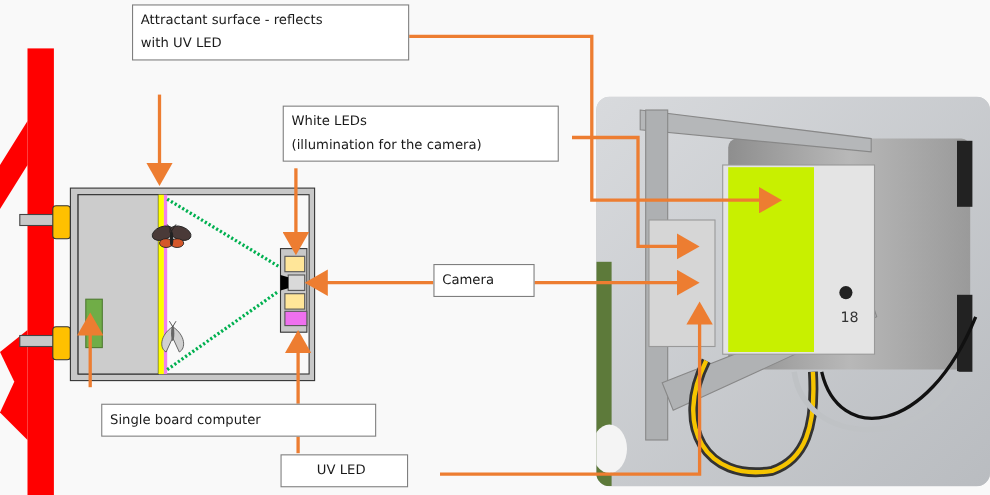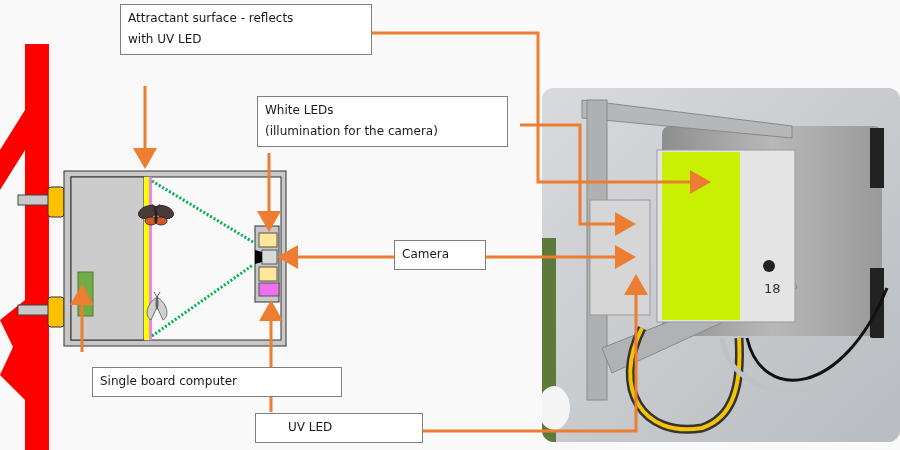--- a/index.html
+++ b/index.html
@@ -126,13 +126,13 @@
 <div class="label" style="left:120px;top:4px;width:252px;">
   <div>Attractant surface - reflects</div>
   <div>with UV LED</div>
 </div>
 <div class="label" style="left:257px;top:96px;width:251px;">
   <div>White LEDs</div>
   <div>(illumination for the camera)</div>
 </div>
 <div class="label" style="left:394px;top:240px;width:92px;">Camera</div>
 <div class="label" style="left:52px;top:367px;width:250px;margin-left:40px;">Single board computer</div>
-<div class="label" style="left:255px;top:413px;width:168px;padding-left:32px;">UV LED</div>
+<div class="label" style="left:255px;top:413px;width:116px;padding-left:32px;">UV LED</div>
 
 </body></html>

